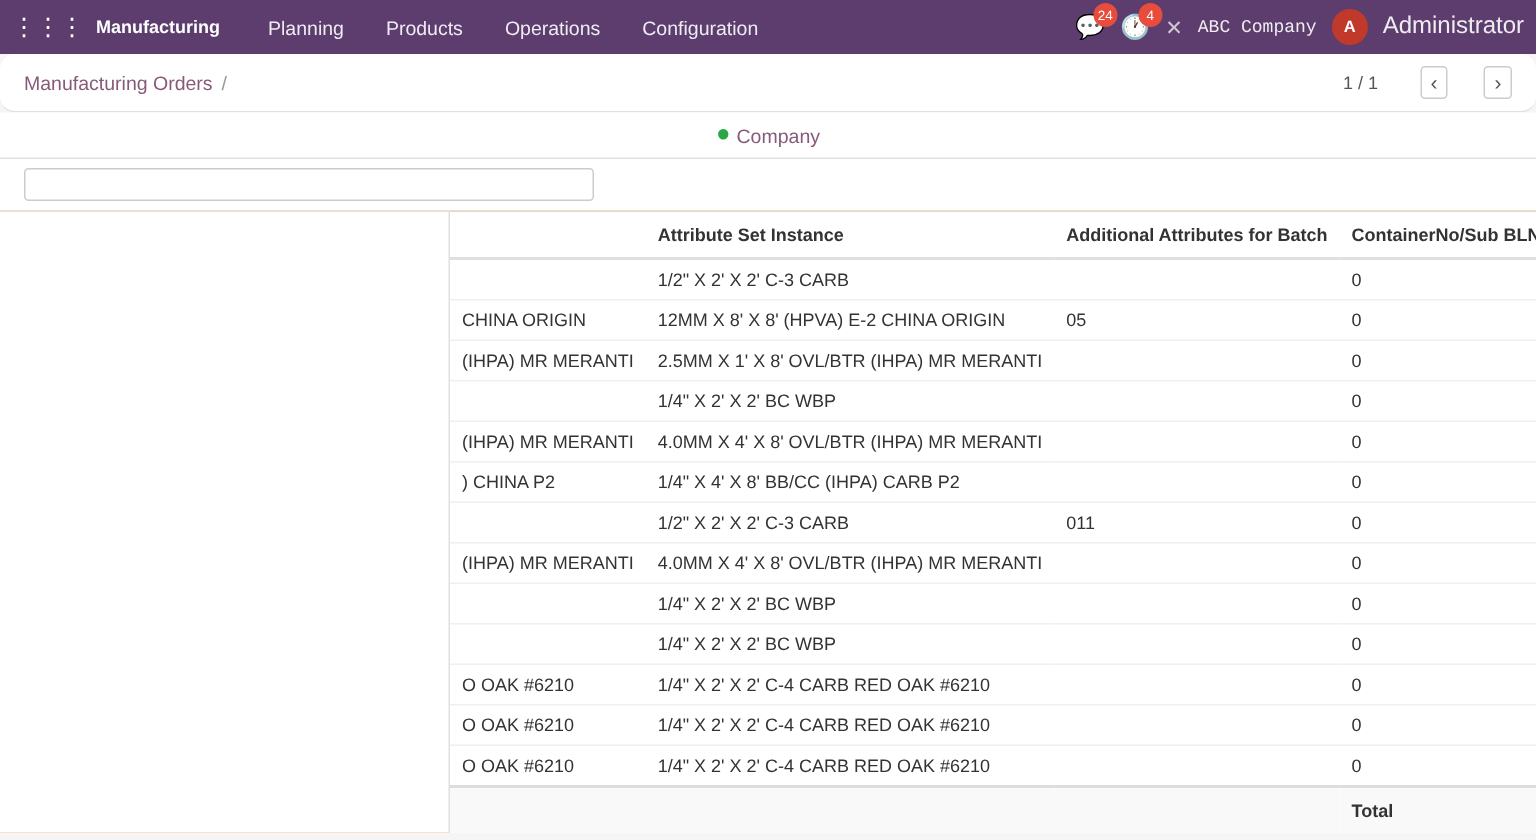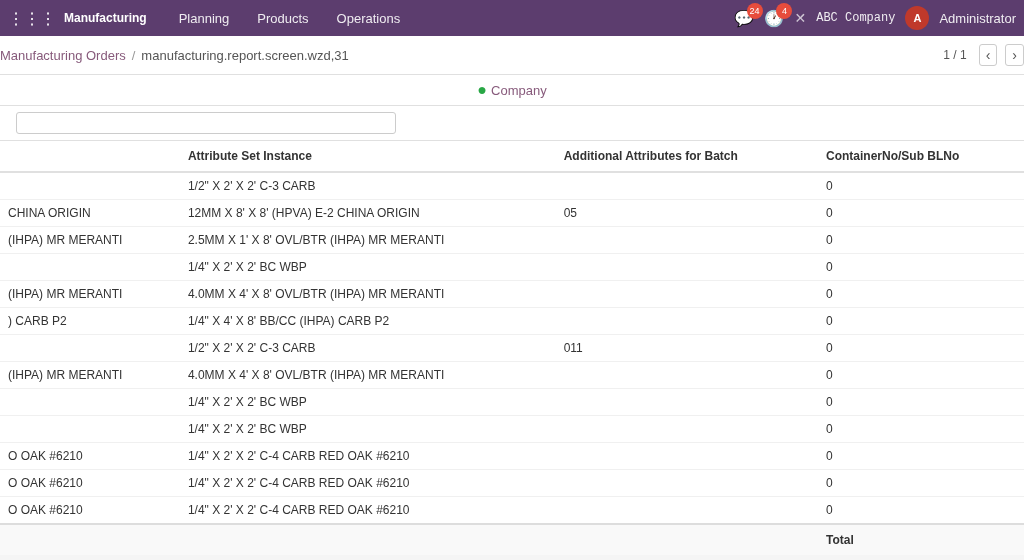--- a/index.html
+++ b/index.html
@@ -68,48 +68,49 @@
       color: white;
       width: 24px;
       height: 24px;
       border-radius: 50%;
       display: flex;
       align-items: center;
       justify-content: center;
       font-size: 11px;
       font-weight: bold;
     }
-    .admin-name { color: rgba(255,255,255,0.9); font-size: 13px; }
+    .admin-name { color: rgba(255,255,255,0.9); font-size: 16px; }
 
     
     .breadcrumb-bar {
       background: white;
-      padding: 8px 0;
+      padding: 8px 16px;
       display: flex;
       align-items: center;
       justify-content: space-between;
       border-bottom: 1px solid #e0e0e0;
+      border-radius: 10px;
     }
     .breadcrumb {
       display: flex;
       align-items: center;
       gap: 6px;
       font-size: 13px;
     }
     .breadcrumb .link {
       color: #875a7b;
       cursor: pointer;
       text-decoration: none;
     }
     .breadcrumb .separator { color: #999; }
     .breadcrumb .current { color: #555; }
     .pagination {
       display: flex;
       align-items: center;
-      gap: 8px;
+      gap: 24px;
       font-size: 12px;
       color: #555;
     }
     .pagination .page-info { margin-right: 4px; }
     .pagination .nav-btn {
       border: 1px solid #ccc;
       background: white;
       cursor: pointer;
       padding: 2px 6px;
       border-radius: 3px;
@@ -153,21 +154,20 @@
       width: 380px;
       outline: none;
     }
 
     
     .main-content {
       display: flex;
       height: calc(560px - 36px - 38px - 36px - 36px);
       background: #fdba74;
       overflow: hidden;
-      flex-direction: column;
     }
 
     
     .left-panel {
       width: 300px;
       background: white;
       border-right: 1px solid #e0e0e0;
       overflow: hidden;
     }
 
@@ -218,20 +218,21 @@
 </head>
 <body>
 
 <div class="top-nav">
   <span class="app-grid-icon">⋮⋮⋮</span>
   <span class="app-name">Manufacturing</span>
   <div class="nav-items">
     <div class="nav-item">Planning</div>
     <div class="nav-item">Products</div>
     <div class="nav-item">Operations</div>
+    <div class="nav-item">Configuration</div>
   </div>
   <div class="nav-right">
     <div class="badge-icon">
       <span>💬</span>
       <span class="badge">24</span>
     </div>
     <div class="badge-icon">
       <span>🕐</span>
       <span class="badge">4</span>
     </div>
@@ -239,21 +240,20 @@
     <span class="company-name">ABC Company</span>
     <div class="admin-avatar">A</div>
     <span class="admin-name">Administrator</span>
   </div>
 </div>
 
 <div class="breadcrumb-bar">
   <div class="breadcrumb">
     <a class="link">Manufacturing Orders</a>
     <span class="separator">/</span>
-    <span class="current">manufacturing.report.screen.wzd,31</span>
   </div>
   <div class="pagination">
     <span class="page-info">1 / 1</span>
     <button class="nav-btn">‹</button>
     <button class="nav-btn">›</button>
   </div>
 </div>
 
 <div class="action-bar">
   <div class="action-btn">
@@ -315,21 +315,21 @@
 
   </tr>
           <tr>
     <td>(IHPA) MR MERANTI</td>
     <td>4.0MM X 4' X 8' OVL/BTR (IHPA) MR MERANTI</td>
     <td></td>
     <td>0</td>
 
   </tr>
           <tr>
-    <td>) CARB P2</td>
+    <td>) CHINA P2</td>
     <td>1/4" X 4' X 8' BB/CC (IHPA) CARB P2</td>
     <td></td>
     <td>0</td>
 
   </tr>
           <tr>
     <td></td>
     <td>1/2" X 2' X 2' C-3 CARB</td>
     <td>011</td>
     <td>0</td>

